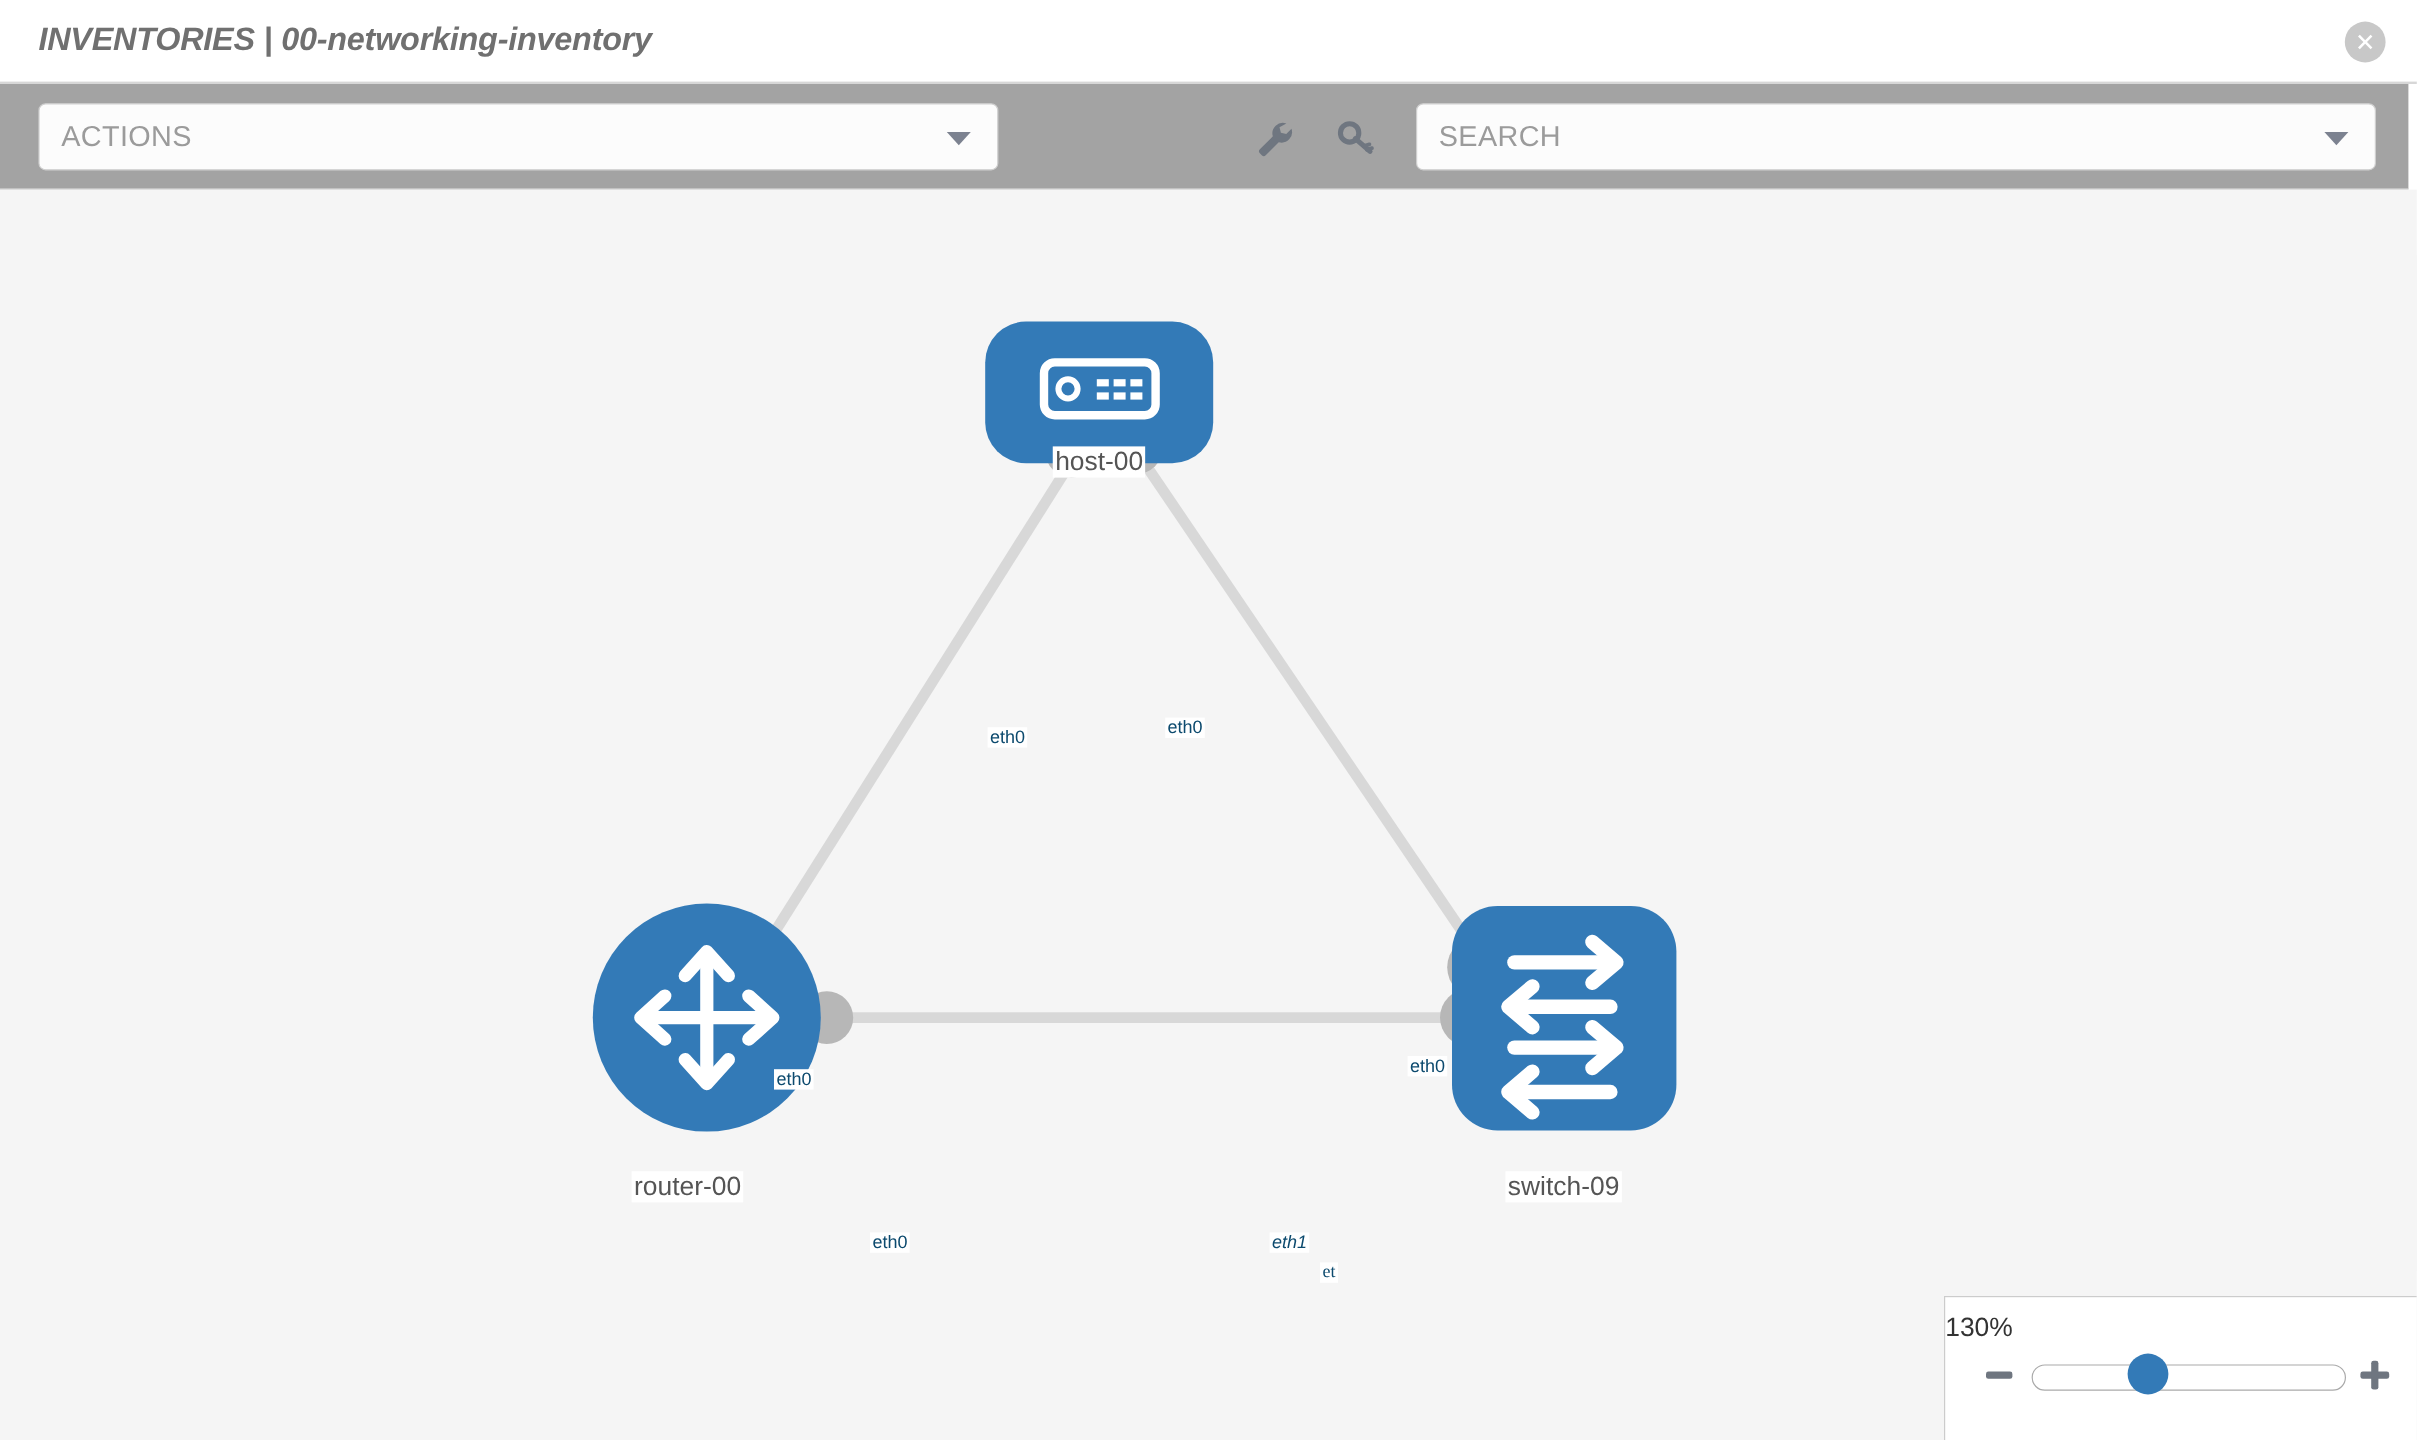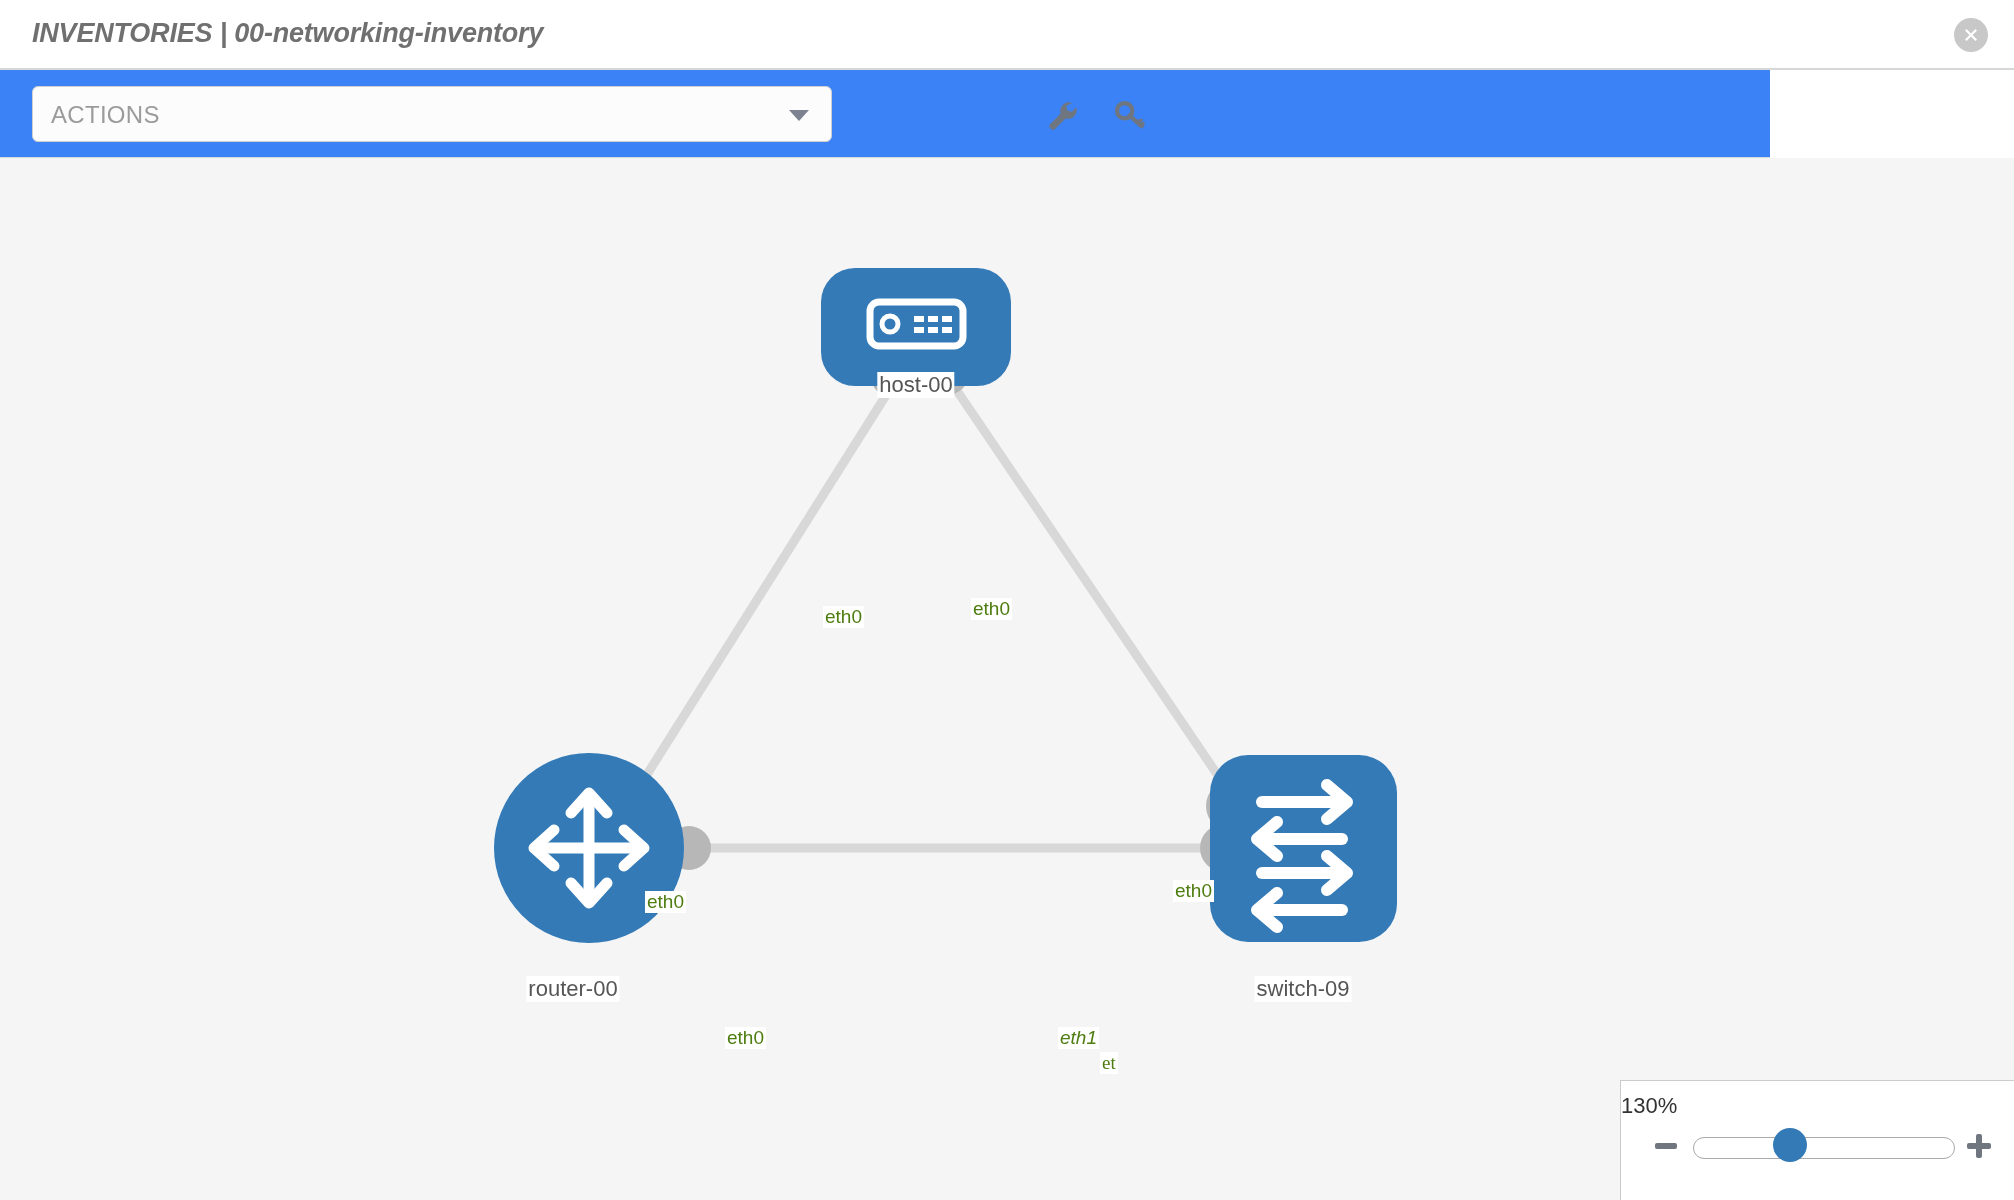--- a/index.html
+++ b/index.html
@@ -48,23 +48,23 @@
     display: flex;
     align-items: center;
     justify-content: center;
   }
   .close-btn svg { display:block; }
 
   
   .toolbar {
     position: absolute;
     top: 70px; left: 0;
-    width: 1770px;
+    width: 2007px;
     height: 88px;
-    background: #3b82f6;
+    background: #a3a3a3;
     border-bottom: 1px solid #d7d7d7;
     box-sizing: border-box;
     text-align: center;
   }
   .actions-select {
     position: absolute;
     left: 32px;
     top: 16px;
     width: 800px;
     height: 56px;
@@ -147,22 +147,22 @@
     position: absolute;
     font-size: 22px;
     color: #555555;
     background: #ffffff;
     white-space: nowrap;
     transform: translateX(-50%);
     padding: 0 2px;
   }
   .iface-label {
     position: absolute;
-    font-size: 19px;
-    color: #4d7c0f;
+    font-size: 15px;
+    color: #0c4a6e;
     background: #ffffff;
     white-space: nowrap;
     padding: 0 2px;
   }
 
   
   .zoom-panel {
     position: absolute;
     left: 1620px;
     top: 1080px;
@@ -243,20 +243,24 @@
 
   <div class="tool-icon key">
     <svg width="34" height="34" viewBox="0 0 32 32">
       <circle cx="11" cy="12" r="7.2" fill="none" stroke="#6f7680" stroke-width="4"></circle>
       <path d="M15.5 16.5 L27 26.5" stroke="#6f7680" stroke-width="4" stroke-linecap="round"></path>
       <path d="M22 22.3 L26.5 21" stroke="#6f7680" stroke-width="3" stroke-linecap="round"></path>
       <path d="M24.5 25.2 L28.5 24" stroke="#6f7680" stroke-width="3" stroke-linecap="round"></path>
     </svg>
   </div>
 
+  <div class="search-box">
+    <span class="ph">SEARCH</span>
+    <span class="caret"></span>
+  </div>
 </div>
 
 <div class="canvas">
 
   <svg class="topology-svg" viewBox="0 0 2014 1042">
 
     <g>
       <line x1="900" y1="215" x2="612" y2="672" stroke="#d8d8d8" stroke-width="9"></line>
     </g>
     <g>

